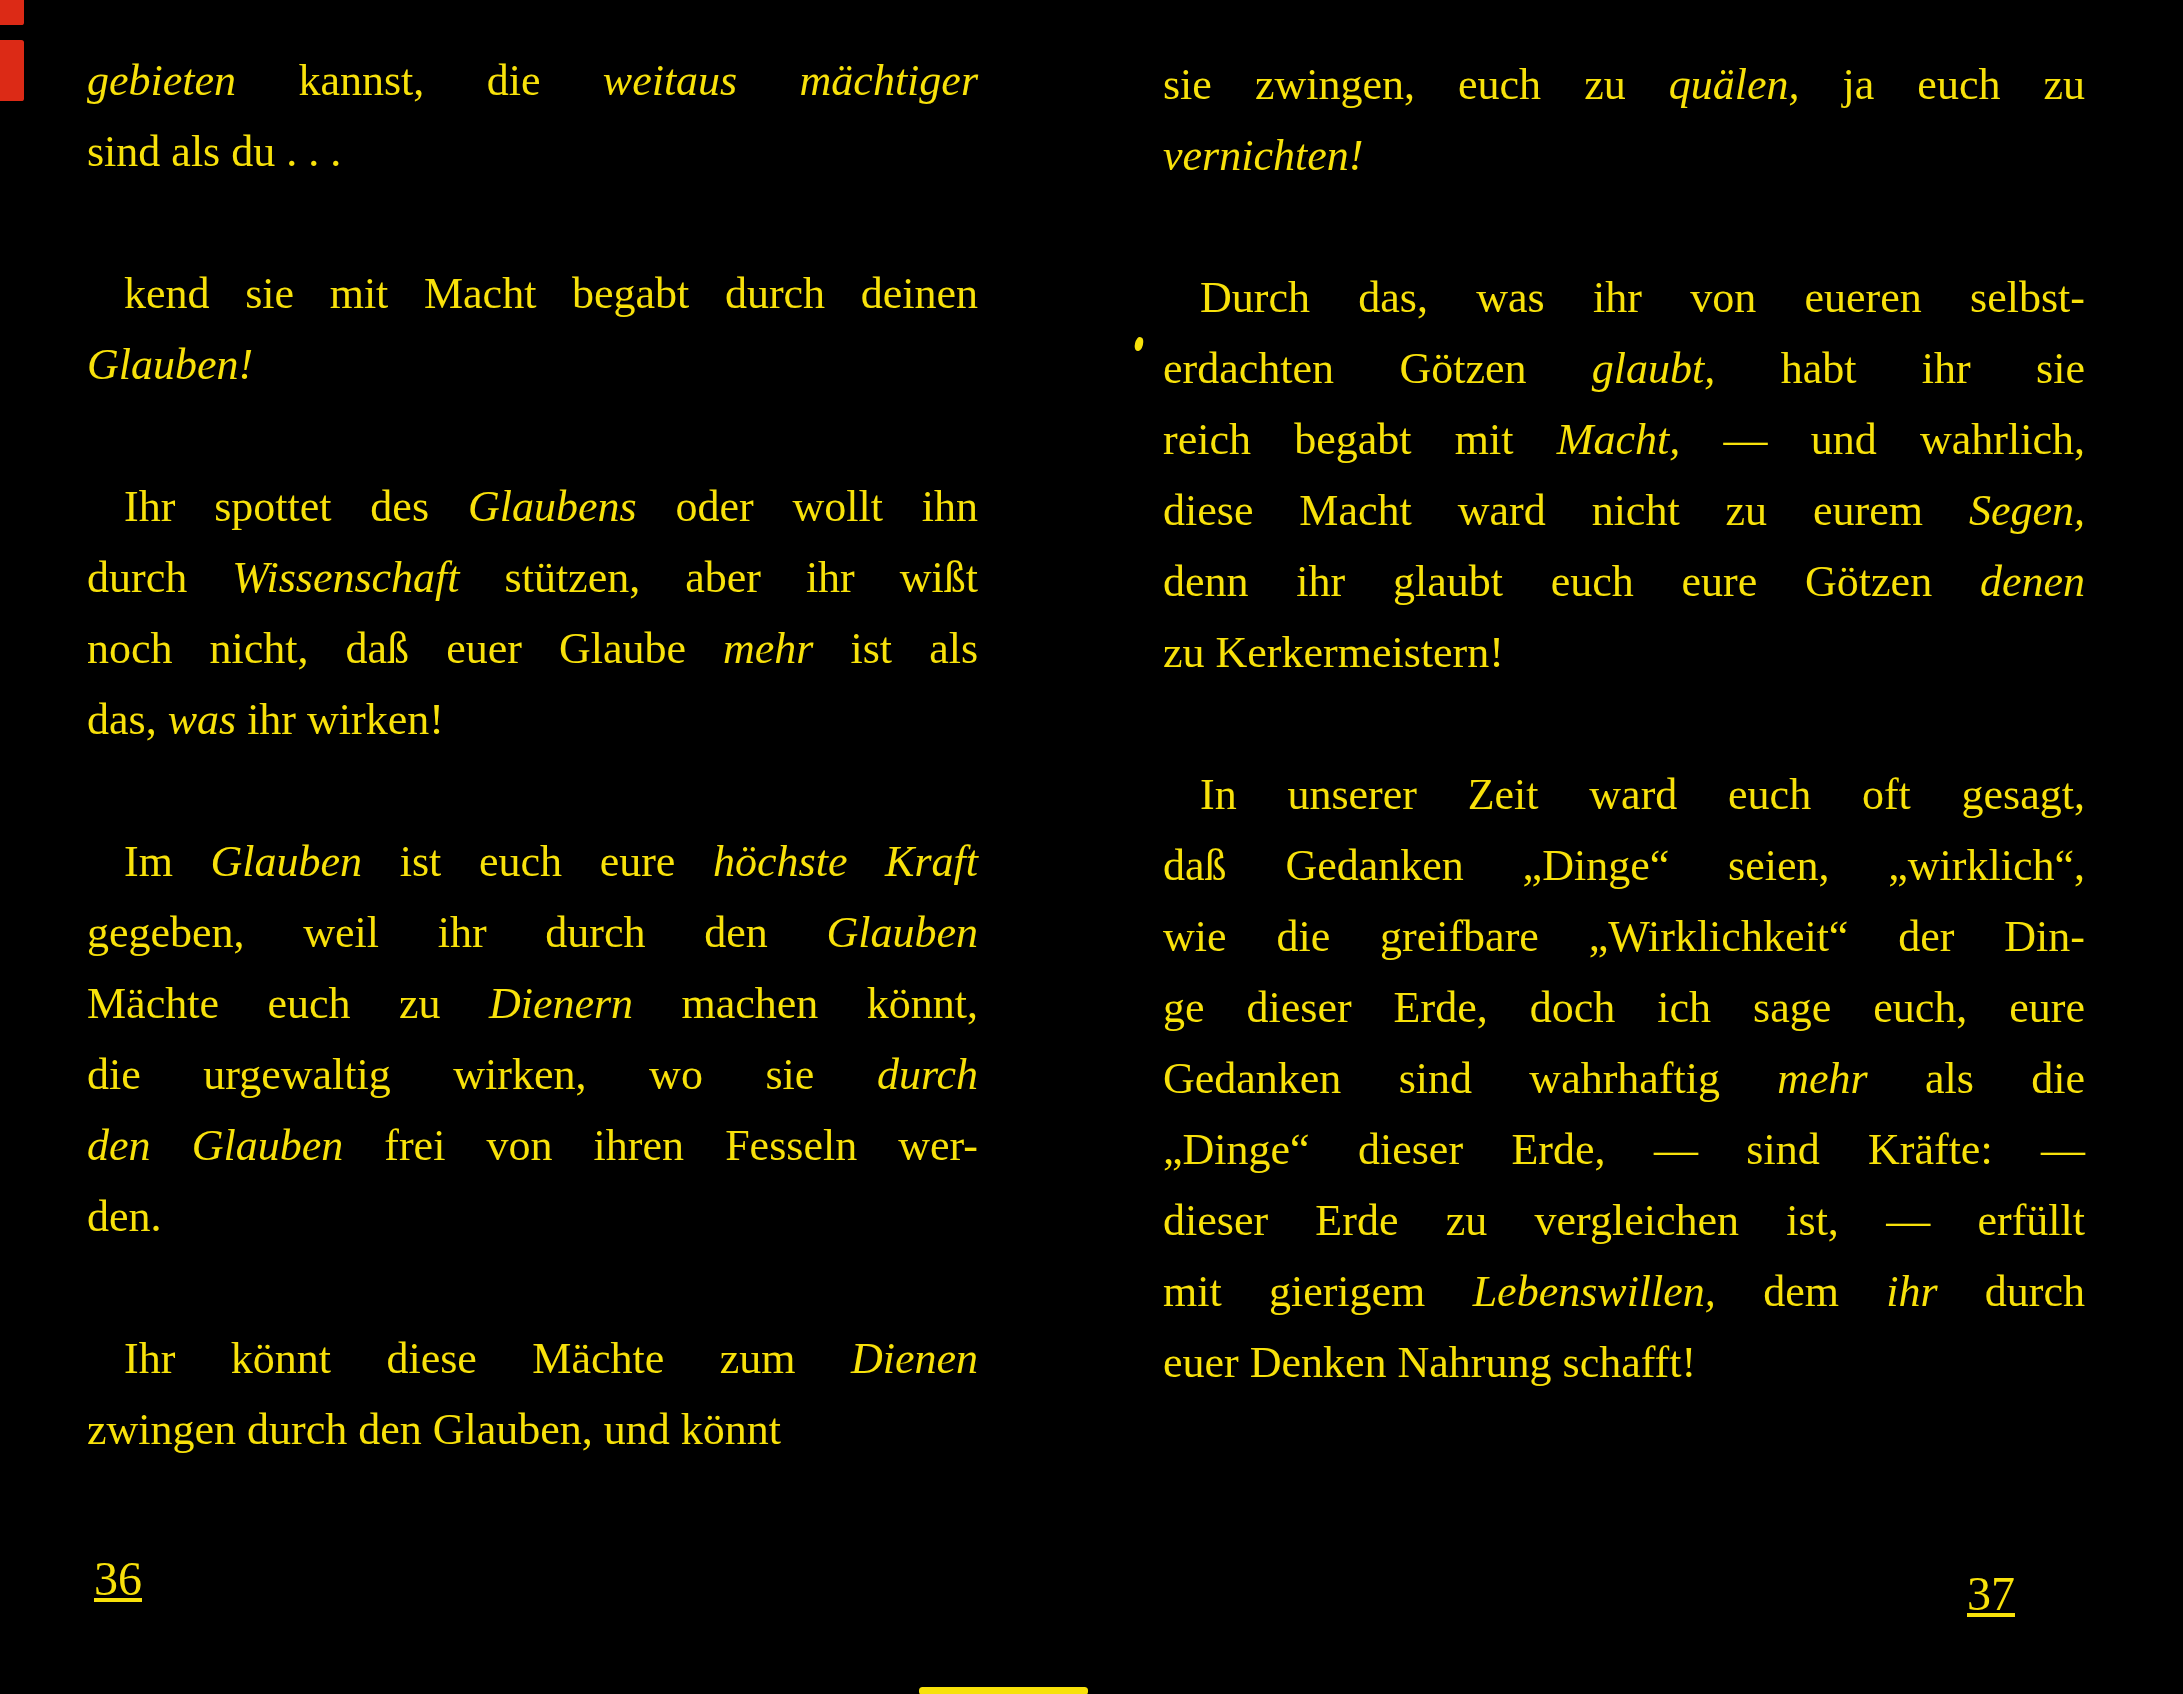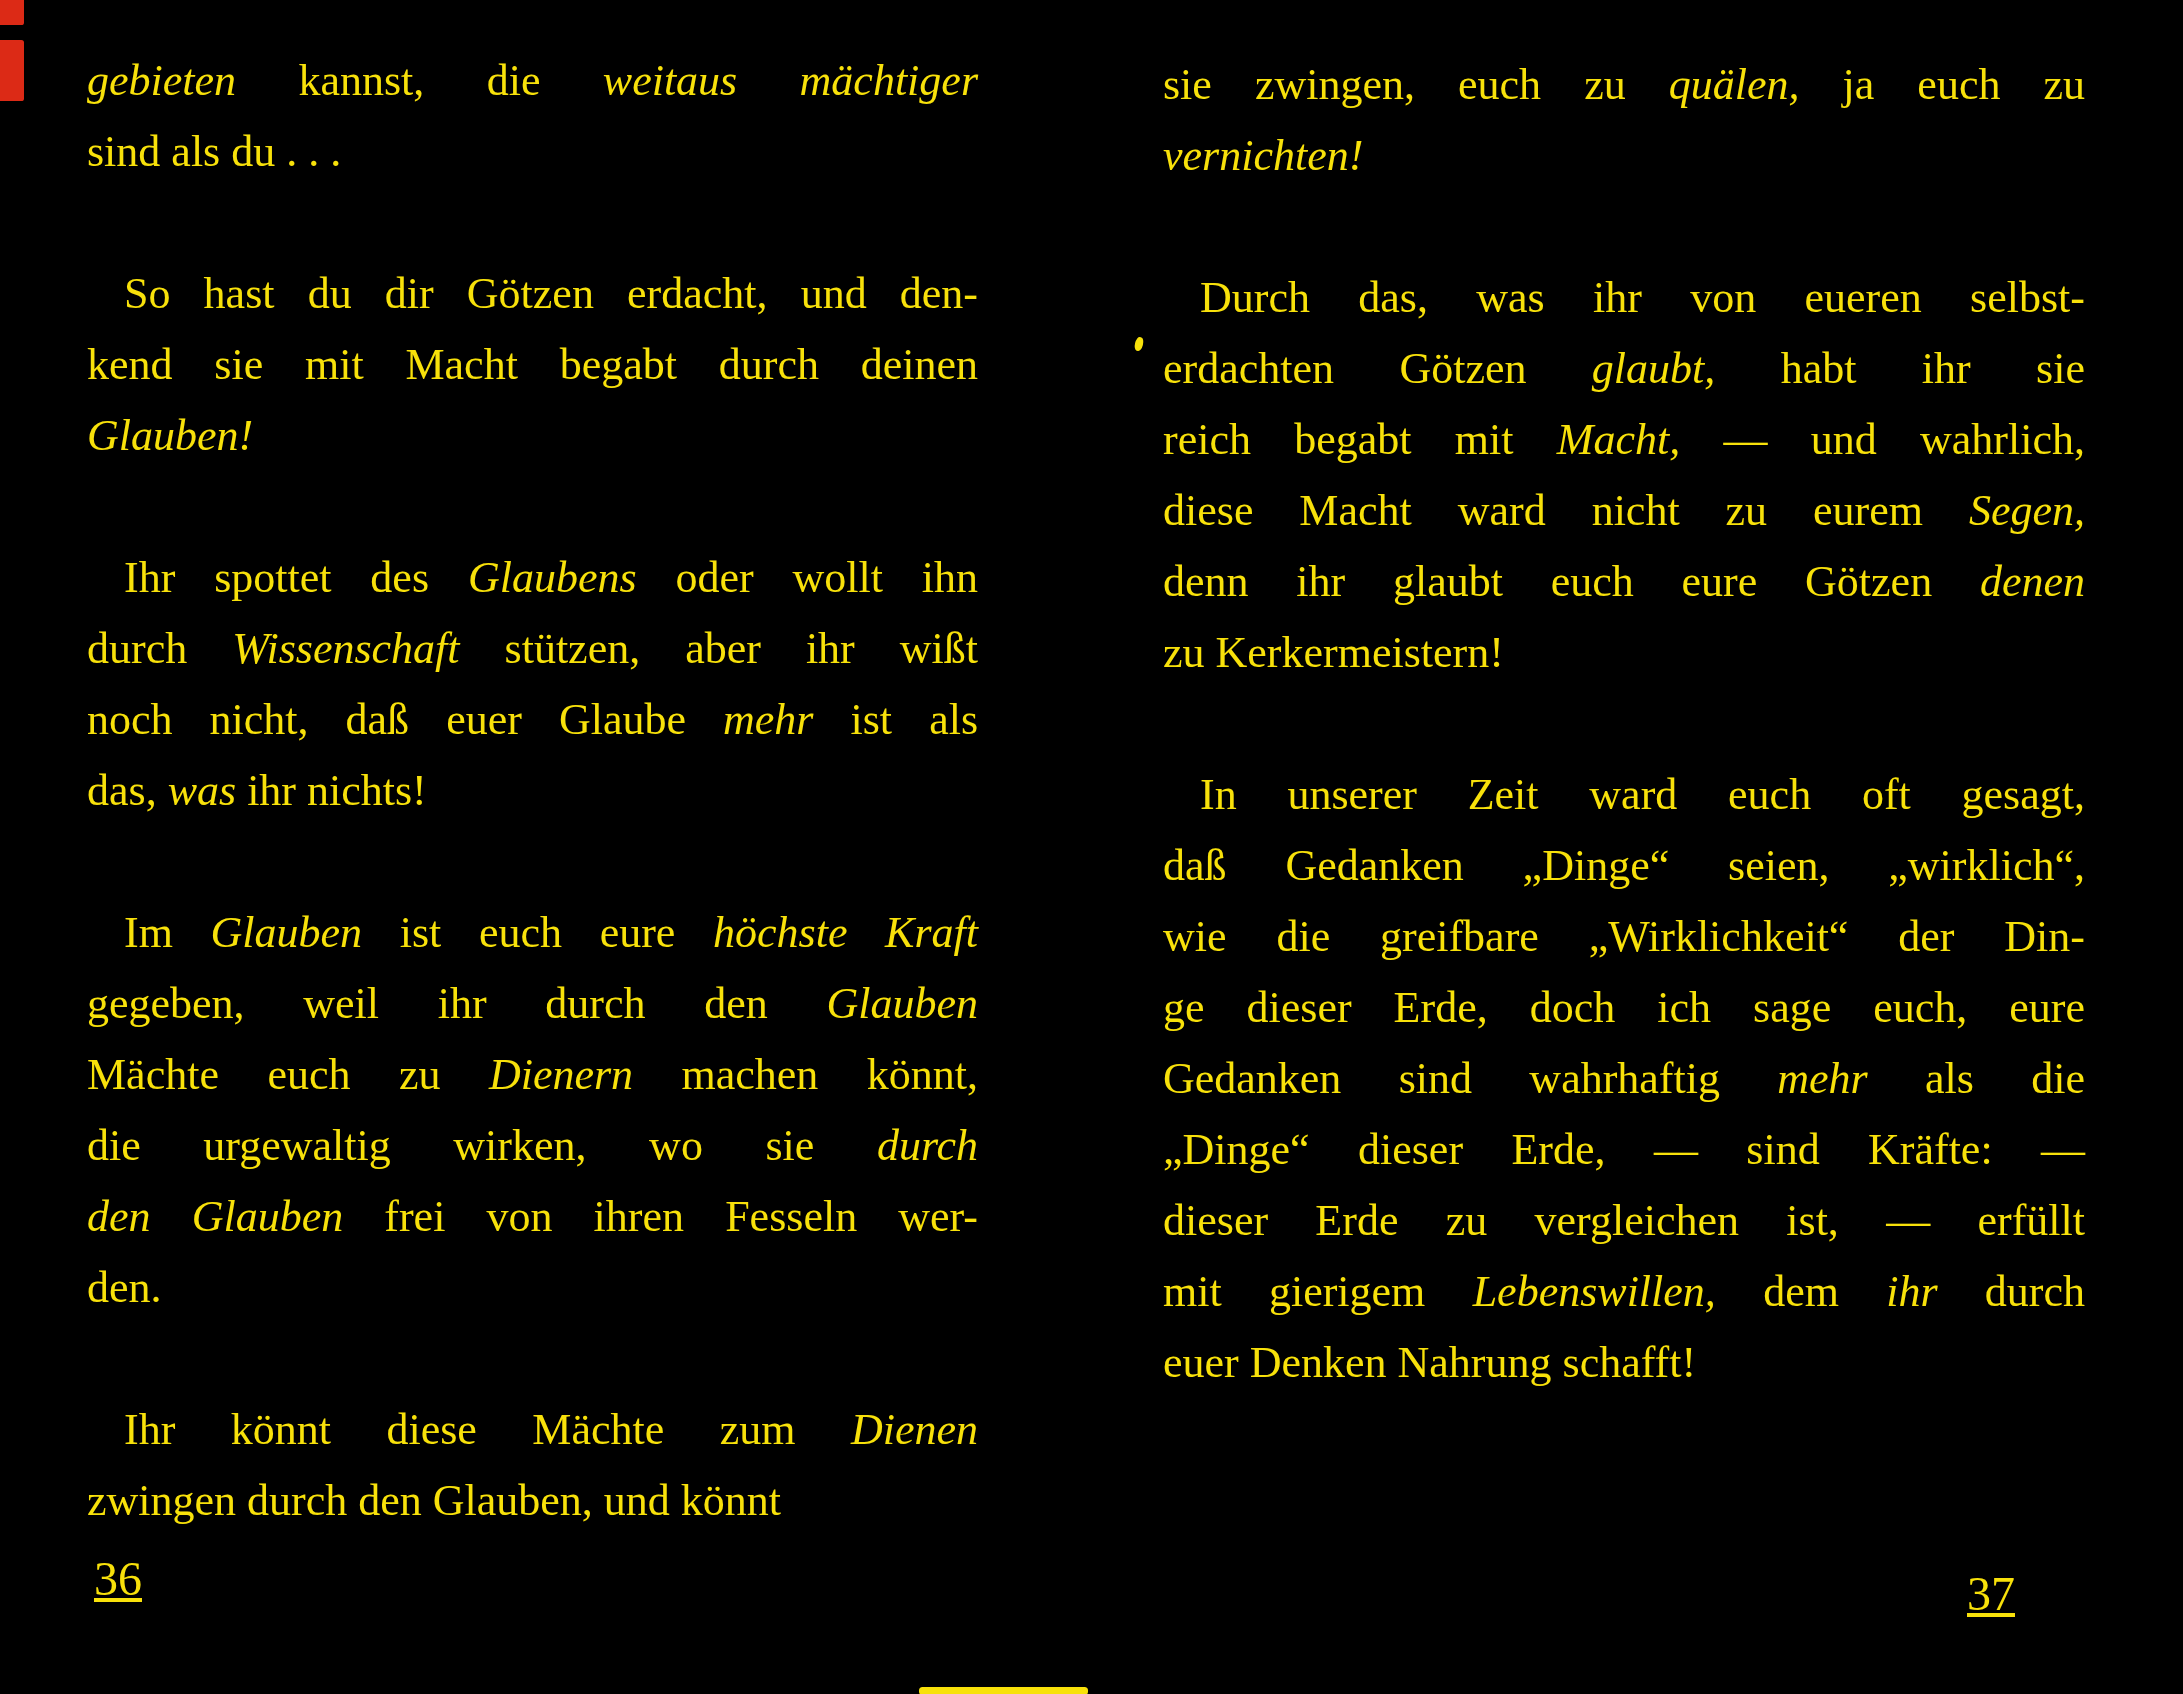--- a/index.html
+++ b/index.html
@@ -80,29 +80,28 @@
   <div class="red-mark m1"></div>
   <div class="red-mark m2"></div>
 
   <div>
     <div class="text-col" id="left-col">
         <div class="para">
           <div class="line"><span class="seg it">gebieten</span><span class="seg"> kannst, die </span><span class="seg it">weitaus mächtiger</span></div>
           <div class="line last"><span class="seg">sind als du . . .</span></div>
         </div>
         <div class="para indent">
-          <div class="line"><span class="seg">So hast du dir Götzen erdacht, und den-</span></div>
           <div class="line"><span class="seg">kend sie mit Macht begabt durch deinen</span></div>
           <div class="line last"><span class="seg it">Glauben!</span></div>
         </div>
         <div class="para indent">
           <div class="line"><span class="seg">Ihr spottet des </span><span class="seg it">Glaubens</span><span class="seg"> oder wollt ihn</span></div>
           <div class="line"><span class="seg">durch </span><span class="seg it">Wissenschaft</span><span class="seg"> stützen, aber ihr wißt</span></div>
           <div class="line"><span class="seg">noch nicht, daß euer Glaube </span><span class="seg it">mehr</span><span class="seg"> ist als</span></div>
-          <div class="line last"><span class="seg">das, </span><span class="seg it">was</span><span class="seg"> ihr nichts!</span></div>
+          <div class="line last"><span class="seg">das, </span><span class="seg it">was</span><span class="seg"> ihr wirken!</span></div>
         </div>
         <div class="para indent">
           <div class="line"><span class="seg">Im </span><span class="seg it">Glauben</span><span class="seg"> ist euch eure </span><span class="seg it">höchste Kraft</span></div>
           <div class="line"><span class="seg">gegeben, weil ihr durch den </span><span class="seg it">Glauben</span></div>
           <div class="line"><span class="seg">Mächte euch zu </span><span class="seg it">Dienern</span><span class="seg"> machen könnt,</span></div>
           <div class="line"><span class="seg">die urgewaltig wirken, wo sie </span><span class="seg it">durch</span></div>
           <div class="line"><span class="seg it">den Glauben</span><span class="seg"> frei von ihren Fesseln wer-</span></div>
           <div class="line last"><span class="seg">den.</span></div>
         </div>
         <div class="para indent">

